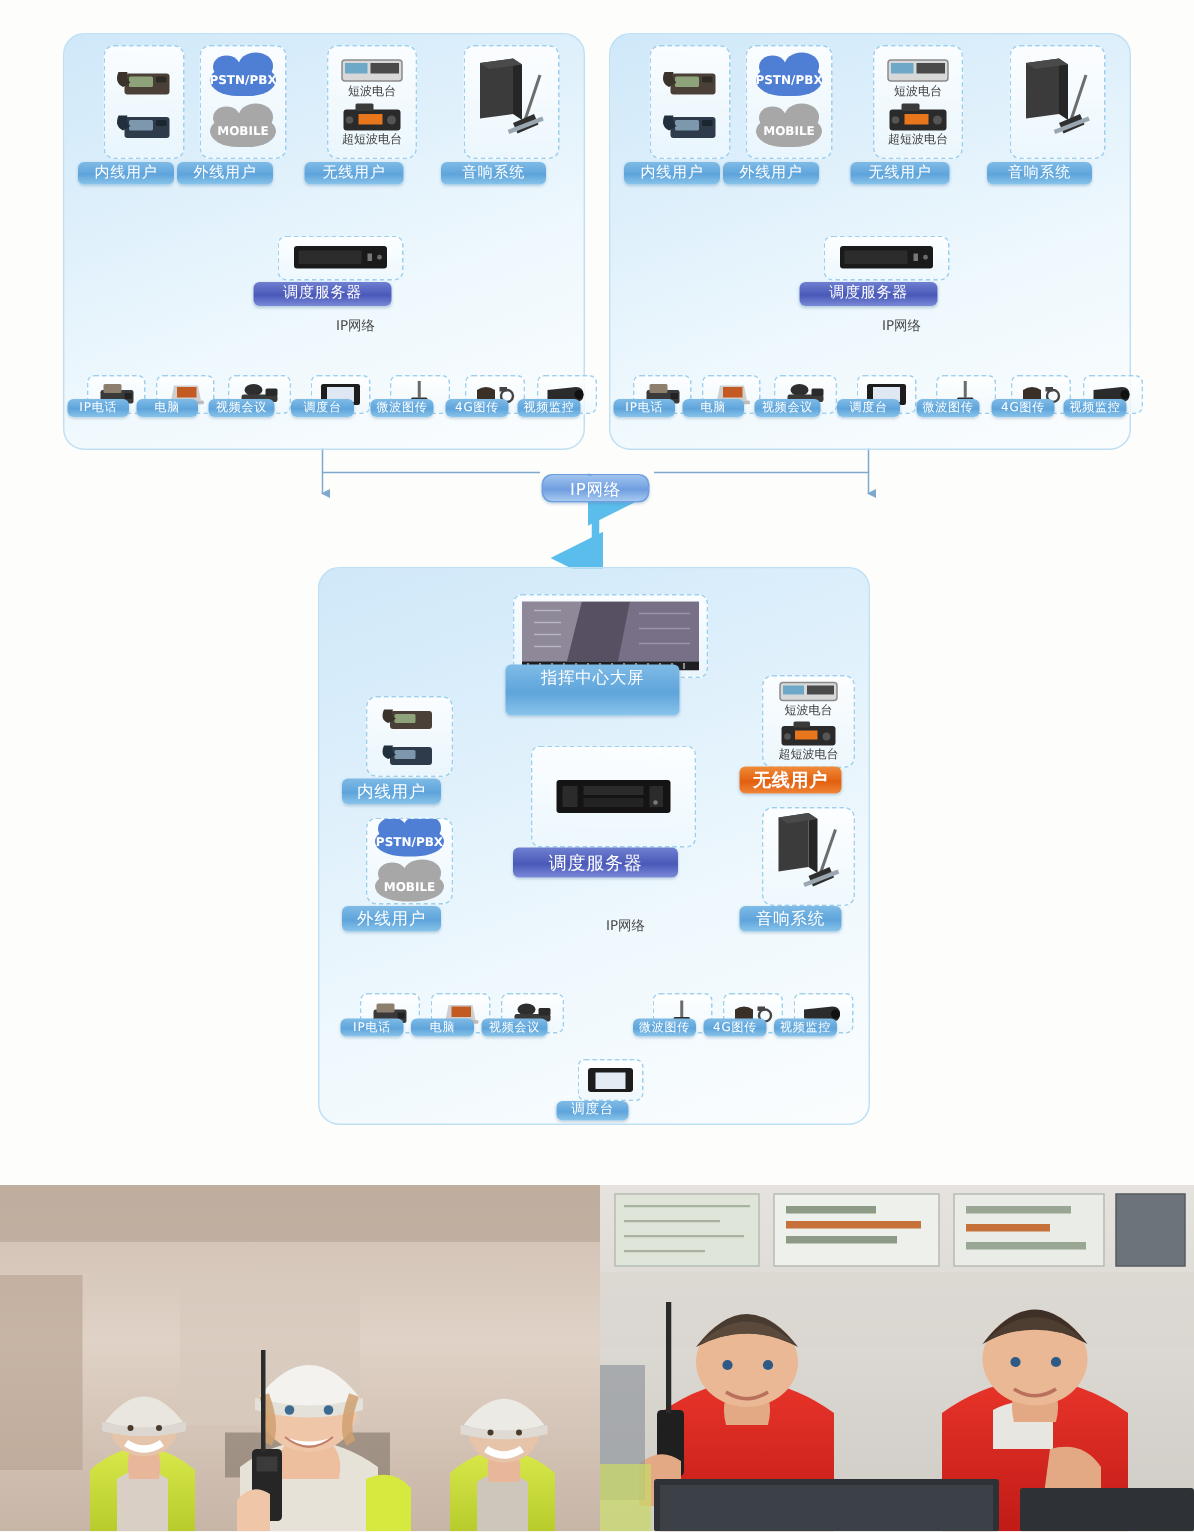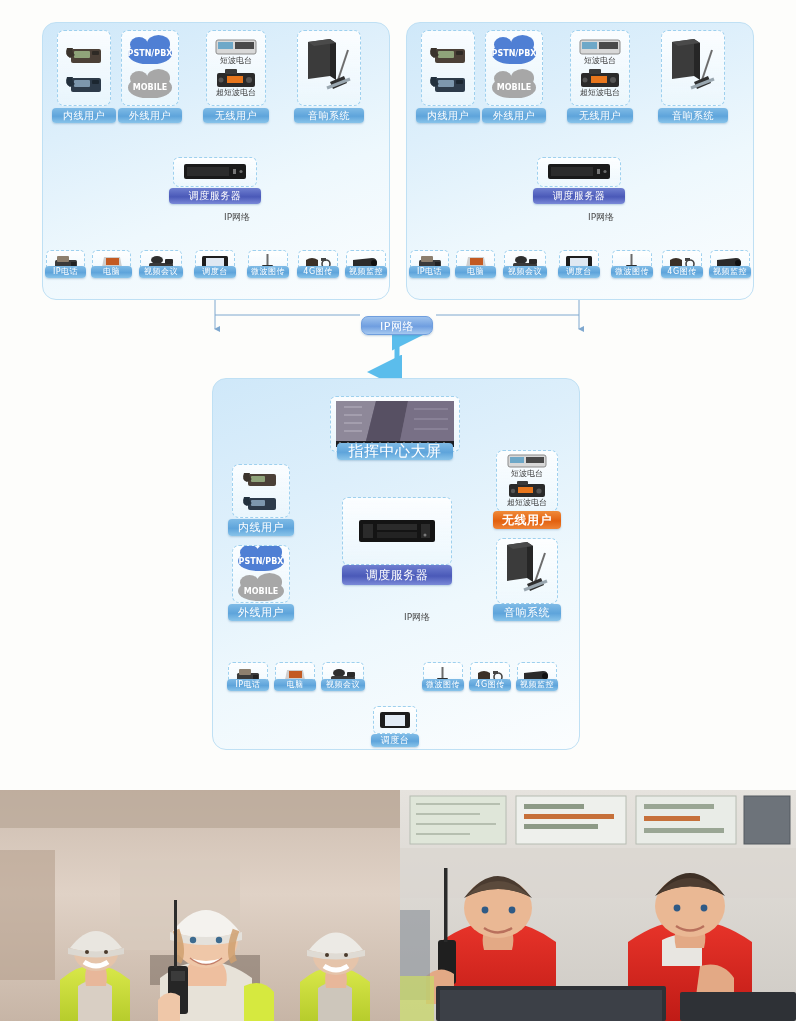--- a/index.html
+++ b/index.html
@@ -21,20 +21,21 @@
   #panel-right{left:406px;top:22px;width:346px;height:276px;}
   #panel-bottom{left:212px;top:378px;width:366px;height:370px;}
 
   
   .node{position:absolute;box-sizing:border-box;}
   .nodebox{
     box-sizing:border-box;border:1px dashed #9ed0ee;border-radius:7px;
     background:linear-gradient(180deg,rgba(255,255,255,.88),rgba(238,248,253,.72));
     display:flex;flex-direction:column;align-items:center;justify-content:center;
     overflow:hidden;
+    margin-left:12px;
   }
   .caption{
     box-sizing:border-box;width:100%;text-align:center;color:#fff;
     border-radius:4px;letter-spacing:.5px;white-space:nowrap;
     background:linear-gradient(180deg,#7fbbe6 0%,#5ea4db 55%,#89c4ea 100%);
     box-shadow:0 1px 2px rgba(80,130,170,.35);
   }
   .caption.dark{background:linear-gradient(180deg,#6f7fd0 0%,#4a59b8 55%,#7a89d8 100%);}
   .caption.orange{background:linear-gradient(180deg,#f08b3a 0%,#e2600f 55%,#ef8436 100%);}
   .caption.hub{
@@ -424,21 +425,21 @@
       <path d="M40,0 L72,0 L64,40 L30,40 Z" fill="#575063"></path>
       <path d="M72,0 L118,0 L118,40 L64,40 Z" fill="#787086"></path>
       <path d="M8,6 L26,6 M8,14 L26,14 M8,22 L26,22 M8,30 L26,30" stroke="#b9b4c2" stroke-width="1"></path>
       <path d="M78,8 L112,8 M78,18 L112,18 M78,28 L112,28" stroke="#9a93a8" stroke-width="1"></path>
       <rect x="0" y="40" width="118" height="6" fill="#1d1d22"></rect>
       <path d="M4,41 L4,45 M12,41 L12,45 M20,41 L20,45 M28,41 L28,45 M36,41 L36,45
                M44,41 L44,45 M52,41 L52,45 M60,41 L60,45 M68,41 L68,45 M76,41 L76,45
                M84,41 L84,45 M92,41 L92,45 M100,41 L100,45 M108,41 L108,45" stroke="#8d8d8d" stroke-width="1.4"></path>
     </svg>
   </div>
-  <div class="caption" style="position:absolute;left:337px;top:443px;width:116px;height:17px;line-height:17px;font-size:15px;">指挥中心大屏</div>
+  <div class="caption" style="position:absolute;left:337px;top:443px;width:116px;height:34px;line-height:17px;font-size:11px;">指挥中心大屏</div>
 
   <div class="node nodebox" style="left:342px;top:497px;width:110px;height:68px;border-radius:6px;">
     <svg class="ico" width="78" height="28" viewBox="0 0 78 28">
       <rect x="1" y="3" width="76" height="22" rx="2" fill="#141414"></rect>
       <rect x="5" y="7" width="10" height="14" fill="#2b2b2b"></rect>
       <rect x="19" y="7" width="40" height="6" fill="#2b2b2b"></rect>
       <rect x="19" y="15" width="40" height="6" fill="#232323"></rect>
       <rect x="63" y="7" width="9" height="14" fill="#2b2b2b"></rect>
       <circle cx="67" cy="18" r="1.5" fill="#7a7a7a"></circle>
     </svg>

